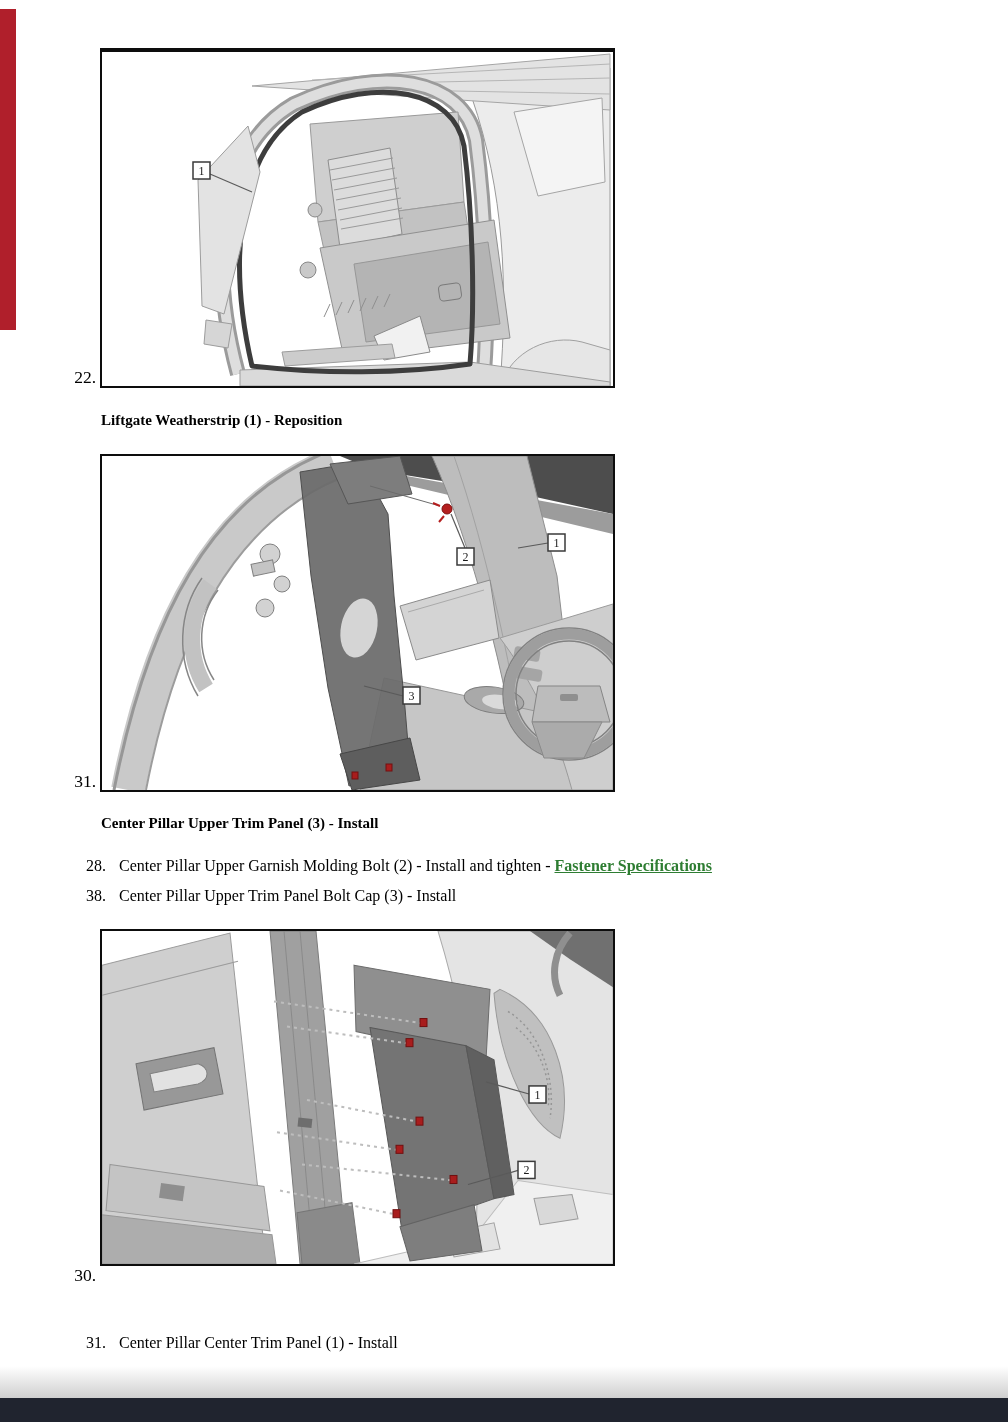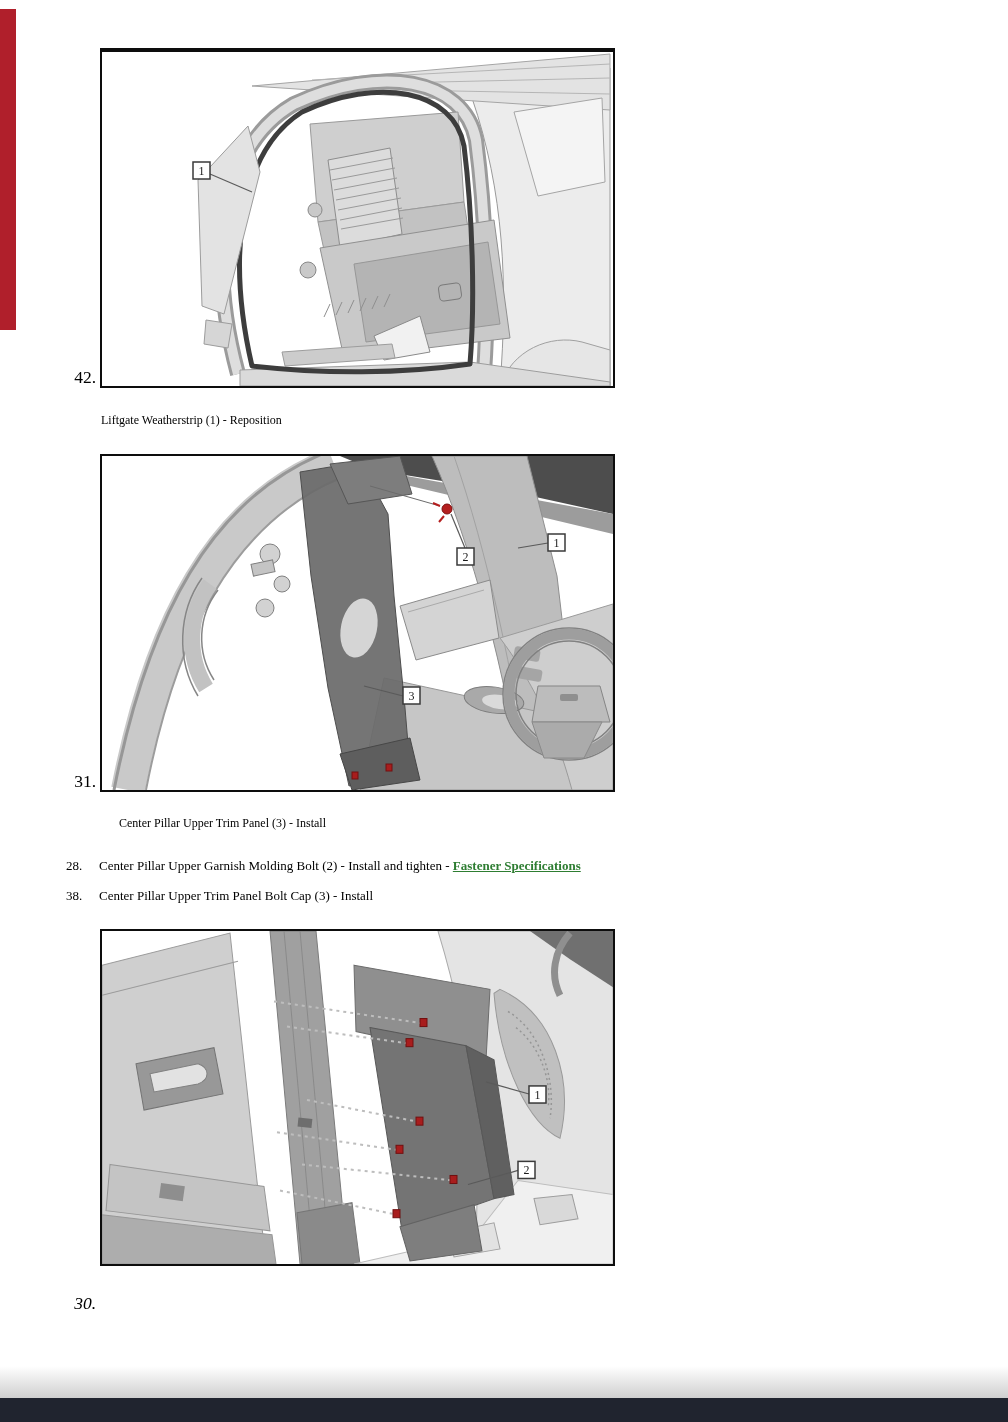--- a/index.html
+++ b/index.html
@@ -6,22 +6,22 @@
   .page{position:relative;width:1008px;height:1422px;background:#ffffff;overflow:hidden;
         font-family:"Liberation Serif",serif;color:#000;}
   .red-bar{position:absolute;left:0;top:9px;width:16px;height:321px;background:#b01f2b;}
   .bottom-fade{position:absolute;left:0;top:1366px;width:1008px;height:32px;
         background:linear-gradient(#ffffff,#cfcfcf);}
   .bottom-bar{position:absolute;left:0;top:1398px;width:1008px;height:24px;background:#20242f;}
   .figure{position:absolute;left:100px;width:515px;background:#fff;border:2px solid #0d0d0d;box-sizing:border-box;}
   .figure svg{display:block;width:100%;height:100%;}
   #fig1{border-top-width:4px;}
   .step-num{position:absolute;left:52px;width:44px;text-align:right;font-size:17.5px;line-height:22px;}
-  .caption{position:absolute;left:101px;font-size:12px;line-height:22px;white-space:nowrap;}
-  .text-line{position:absolute;left:66px;font-size:13px;line-height:22px;white-space:nowrap;}
+  .caption{position:absolute;left:101px;font-size:15px;line-height:22px;white-space:nowrap;font-weight:bold;}
+  .text-line{position:absolute;left:86px;font-size:16px;line-height:22px;white-space:nowrap;}
   .text-line .no{display:inline-block;min-width:33px;}
   a.speclink{color:#2e7d32;font-weight:bold;text-decoration:underline;cursor:pointer;}
   
   .co-box{fill:#ffffff;stroke:#3a3a3a;stroke-width:1.5;}
   .co-txt{font-family:"Liberation Serif",serif;font-size:12px;fill:#1a1a1a;text-anchor:middle;}
   .lead{stroke:#5a5a5a;stroke-width:1.2;fill:none;}
   .clipline{stroke:#bdbdbd;stroke-width:2;stroke-dasharray:3 4;fill:none;}
   .clip{fill:#a81d1d;stroke:#701010;stroke-width:1;}
 </style>
 </head>
@@ -70,21 +70,21 @@
       <path d="M150,314 C126,210 134,102 200,60 C276,24 352,38 362,94 C371,166 373,252 368,312 C300,322 220,322 150,314 Z" fill="none" stroke="#3d3d3d" stroke-width="5" stroke-linejoin="round"></path>
 
       <path d="M96,128 L146,74 L158,120 L122,262 L100,254 Z" fill="#e3e3e3" stroke="#9c9c9c"></path>
       <path d="M104,268 L130,272 L126,296 L102,292 Z" fill="#d6d6d6" stroke="#9c9c9c"></path>
 
       <line class="lead" x1="108" y1="122" x2="150" y2="140"></line>
       <rect class="co-box" x="91" y="110" width="17" height="17"></rect>
       <text class="co-txt" x="99.5" y="123">1</text>
     </svg>
   </div>
-  <div class="step-num" style="top:366px;">42.</div>
+  <div class="step-num" style="top:366px;">22.</div>
   <div class="caption" style="top:409px;">Liftgate Weatherstrip (1) - Reposition</div>
 
   <div class="figure" id="fig2" style="top:454px;height:338px;">
     <svg viewBox="0 0 511 334" preserveAspectRatio="none">
 
       <path d="M238,0 L511,0 L511,58 L420,38 L272,14 Z" fill="#4d4d4d"></path>
       <path d="M272,14 L511,58 L511,78 L300,28 Z" fill="#9c9c9c"></path>
 
       <path d="M330,0 L425,0 L455,120 L480,334 L420,334 C405,220 370,90 330,0 Z" fill="#bdbdbd" stroke="#8e8e8e"></path>
       <path d="M352,0 C385,95 412,220 428,334" stroke="#a2a2a2" fill="none"></path>
@@ -136,21 +136,21 @@
       <text class="co-txt" x="363.5" y="105">2</text>
       <line class="lead" x1="446" y1="87" x2="416" y2="92"></line>
       <rect class="co-box" x="446" y="78" width="17" height="17"></rect>
       <text class="co-txt" x="454.5" y="91">1</text>
       <line class="lead" x1="301" y1="240" x2="262" y2="230"></line>
       <rect class="co-box" x="301" y="231" width="17" height="17"></rect>
       <text class="co-txt" x="309.5" y="244">3</text>
     </svg>
   </div>
   <div class="step-num" style="top:770px;">31.</div>
-  <div class="caption" style="top:812px;margin-left:18px;">Center Pillar Upper Trim Panel (3) - Install</div>
+  <div class="caption" style="top:812px;">Center Pillar Upper Trim Panel (3) - Install</div>
 
   <div class="text-line" style="top:855px;">
     <span class="no">28.</span><span>Center Pillar Upper Garnish Molding Bolt (2) - Install and tighten - </span><a class="speclink">Fastener Specifications</a>
   </div>
   <div class="text-line" style="top:885px;">
     <span class="no">38.</span><span>Center Pillar Upper Trim Panel Bolt Cap (3) - Install</span>
   </div>
 
   <div class="figure" id="fig3" style="top:929px;height:337px;">
     <svg viewBox="0 0 511 331" preserveAspectRatio="none">
@@ -199,18 +199,21 @@
         <rect class="clip" x="291" y="277" width="7" height="8"></rect>
 
       <line class="lead" x1="427" y1="162" x2="384" y2="150"></line>
       <rect class="co-box" x="427" y="154" width="17" height="17"></rect>
       <text class="co-txt" x="435.5" y="167">1</text>
       <line class="lead" x1="416" y1="238" x2="366" y2="252"></line>
       <rect class="co-box" x="416" y="229" width="17" height="17"></rect>
       <text class="co-txt" x="424.5" y="242">2</text>
     </svg>
   </div>
-  <div class="step-num" style="top:1292px;font-style:italic;">30.</div>
-
+  <div class="step-num" style="top:1264px;">30.</div>
+
+  <div class="text-line" style="top:1332px;">
+    <span class="no">31.</span><span>Center Pillar Center Trim Panel (1) - Install</span>
+  </div>
 
   <div class="bottom-fade"></div>
   <div class="bottom-bar"></div>
 </div>
 
 </body></html>

